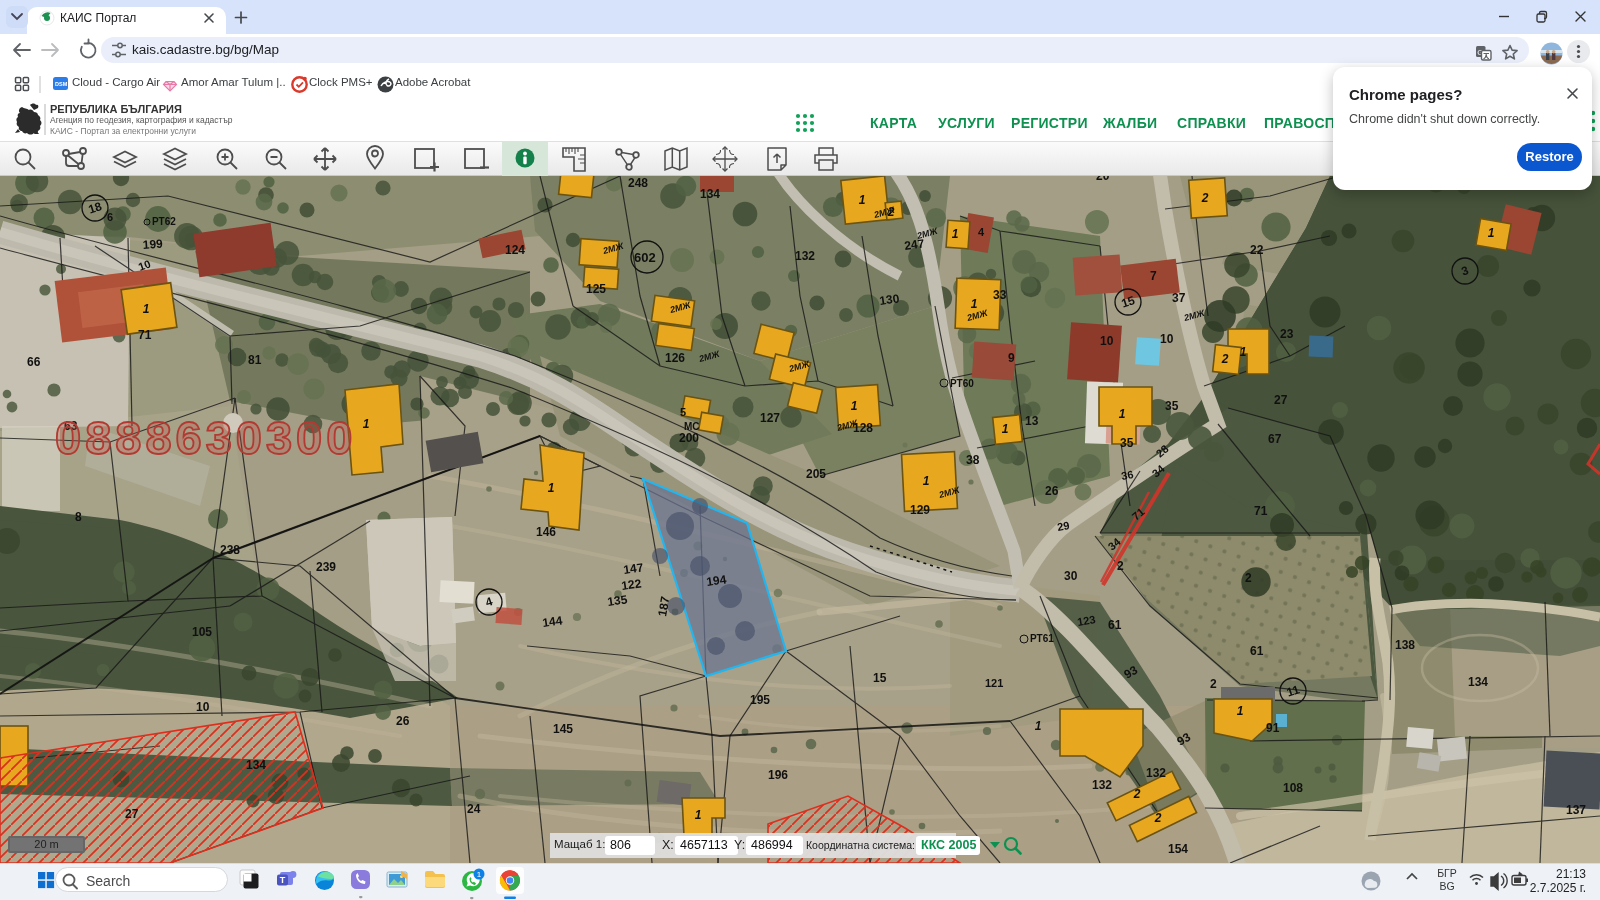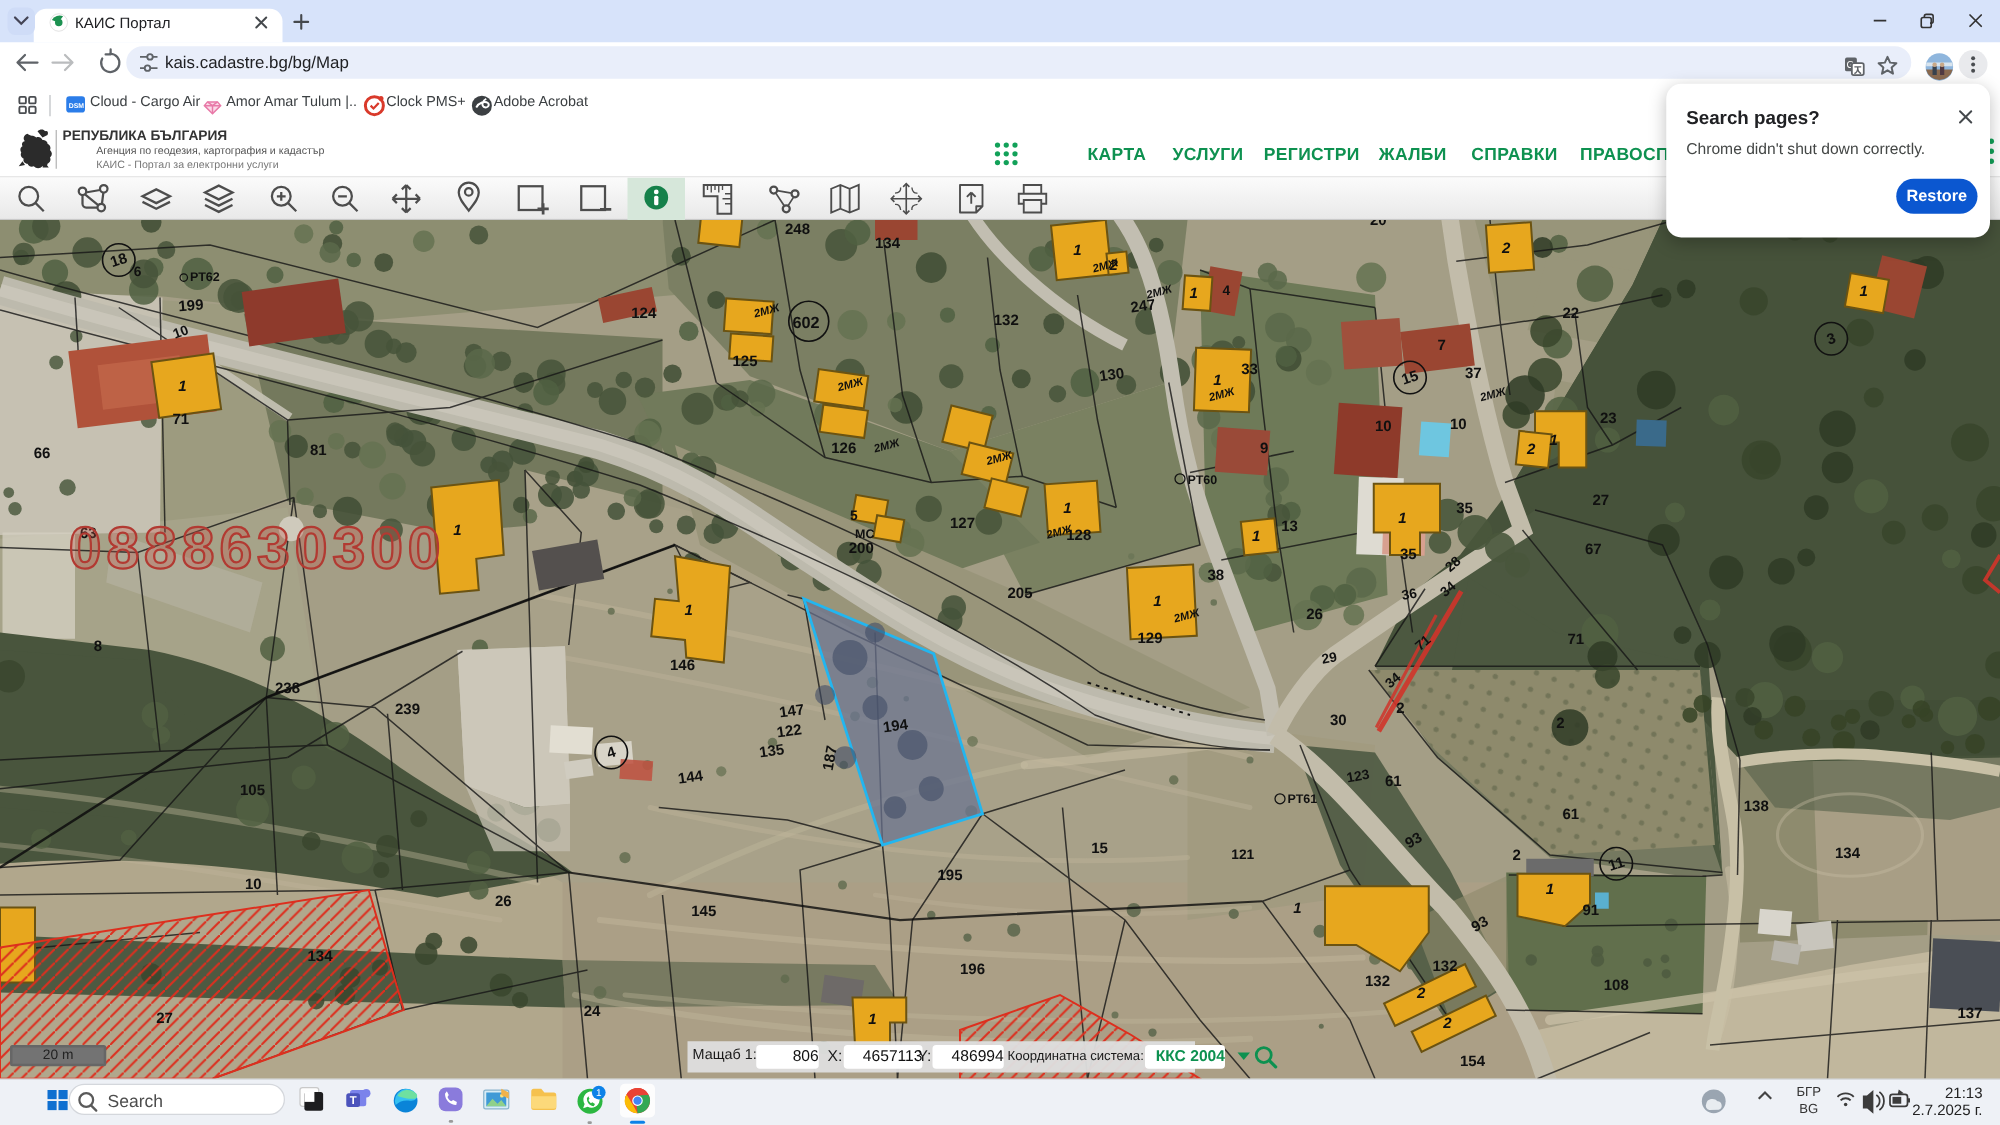--- a/index.html
+++ b/index.html
@@ -10,31 +10,31 @@
   #tab { left:27px; top:7px; width:199px; height:27px; background:#fff; border-radius:10px 10px 0 0; }
   #tabtitle { left:60px; top:11px; font-size:12px; color:#202124; }
   #toolbar { left:0; top:34px; width:1600px; height:32px; background:#fff; }
   #omnibox { left:101px; top:37px; width:1428px; height:26px; background:#e9eefa; border-radius:13px; }
   #urltext { left:132px; top:42px; font-size:13.5px; color:#202124; }
   #bookmarks { left:0; top:66px; width:1600px; height:31px; background:#fff; }
   .bk { font-size:11.5px; color:#3c4043; top:76px; }
   
   #siteheader { left:0; top:97px; width:1600px; height:45px; background:#fff; border-bottom:1px solid #e0e0e0; }
   .hdr1 { font-size:11px; font-weight:bold; color:#333; }
-  .hdr2 { font-size:8.5px; color:#555;margin-left:27px; }
+  .hdr2 { font-size:8.5px; color:#555; }
   .menu { font-size:14px; font-weight:bold; color:#0e9150; letter-spacing:0.3px;padding-left:38px; }
   
   #maptoolbar { left:0; top:142px; width:1600px; height:34px; background:linear-gradient(#fbfbfb,#e9e9e9); border-bottom:1px solid #c9c9c9; }
   
   #map { left:0; top:176px; width:1600px; height:687px; background:#a3a18b; overflow:hidden; }
   
   #scalebox { left:8px; top:836px; width:77px; height:17px; background:#737373; border:2px solid #666; border-radius:2px; font-size:11px; color:#222; text-align:center; line-height:13px; }
   
   #statusbar { left:550px; top:833px; width:406px; height:25px; background:rgba(222,222,222,0.96); font-size:12.5px; color:#1a1a1a; }
-  .sinput { position:absolute; background:#fff; border-radius:3px; height:19px; top:3px; font-size:12.5px; color:#111; padding-left:5px; line-height:19px;text-align:right; }
+  .sinput { position:absolute; background:#fff; border-radius:3px; height:19px; top:3px; font-size:12.5px; color:#111; padding-left:5px; line-height:19px; }
   
   #taskbar { left:0; top:863px; width:1600px; height:37px; background:#eef1f6; border-top:1px solid #d9dce0; }
   #search { left:55px; top:867px; width:173px; height:25px; background:#fff; border:1px solid #d4d7dc; border-radius:13px; font-size:14px; color:#454545; }
   
   #dialog { left:1333px; top:67px; width:259px; height:123px; background:#fff; border-radius:12px; box-shadow:0 4px 14px rgba(0,0,0,0.25); z-index:50; }
   #dlgtitle { left:16px; top:19px; font-size:15px; font-weight:bold; color:#202124; }
   #dlgtext { left:16px; top:45px; font-size:12.5px; color:#444746; }
   #dlgbtn { left:184px; top:76px; width:65px; height:28px; background:#0b57d0; border-radius:15px; color:#fff; font-size:13px; font-weight:bold; text-align:center; line-height:28px; }
 </style>
 </head>
@@ -951,21 +951,21 @@
 </div>
 <div class="abs" id="scalebox">20 m</div>
 <div class="abs" id="statusbar">
   <span class="abs" style="left:4px;top:5px;font-size:11.5px">Мащаб 1:</span>
   <span class="sinput" style="left:55px;width:50px">806</span>
   <span class="abs" style="left:112px;top:5px">X:</span>
   <span class="sinput" style="left:125px;width:63px">4657113</span>
   <span class="abs" style="left:184px;top:5px">Y:</span>
   <span class="sinput" style="left:196px;width:57px">486994</span>
   <span class="abs" style="left:256px;top:6px;font-size:10.5px">Координатна система:</span>
-  <span class="sinput" style="left:366px;width:64px;color:#0d9150;font-weight:bold;font-size:12.5px">ККС 2004</span>
+  <span class="sinput" style="left:366px;width:64px;color:#0d9150;font-weight:bold;font-size:12.5px">ККС 2005</span>
   <svg class="abs" style="left:436px;top:0" width="60" height="25">
     <path d="M4 9 l5 6 5 -6 z" fill="#0d9150"></path>
     <circle cx="25" cy="11" r="6" fill="none" stroke="#0d9150" stroke-width="2.2"></circle>
     <path d="M29.5 15.5 l5 5" stroke="#0d9150" stroke-width="2.6" stroke-linecap="round"></path>
   </svg>
 </div>
 <div class="abs" id="taskbar"></div>
 <div class="abs" id="search"></div>
 <svg class="abs" style="left:0;top:863px" width="1600" height="37">
   <g fill="#0e6fd0">
@@ -1051,19 +1051,19 @@
   <g stroke="#3c3c3c" fill="none" stroke-width="1.4">
     <rect x="1512" y="12.5" width="14" height="9.5" rx="2"></rect>
     <path d="M1527 15.5 v3.5" stroke-width="2"></path>
     <rect x="1514" y="14.5" width="7" height="5.5" fill="#3c3c3c" stroke="none"></rect>
     <path d="M1519 8.5 l4 3 -5 1.5 z" fill="#3c3c3c" stroke="none"></path>
   </g>
   <text x="1586" y="15" font-size="12" fill="#222" text-anchor="end" font-family="Liberation Sans">21:13</text>
   <text x="1586" y="29" font-size="12" fill="#222" text-anchor="end" font-family="Liberation Sans">2.7.2025 г.</text>
 </svg>
 <div class="abs" id="dialog">
-  <div class="abs" id="dlgtitle">Search pages?</div>
+  <div class="abs" id="dlgtitle">Chrome pages?</div>
   <div class="abs" id="dlgtext">Chrome didn't shut down correctly.</div>
   <div class="abs" id="dlgbtn">Restore</div>
   <svg class="abs" style="left:230px;top:17px" width="20" height="20">
     <path d="M5 5 l9 9 M14 5 l-9 9" stroke="#45494d" stroke-width="1.6" stroke-linecap="round"></path>
   </svg>
 </div>
 
 </body></html>

